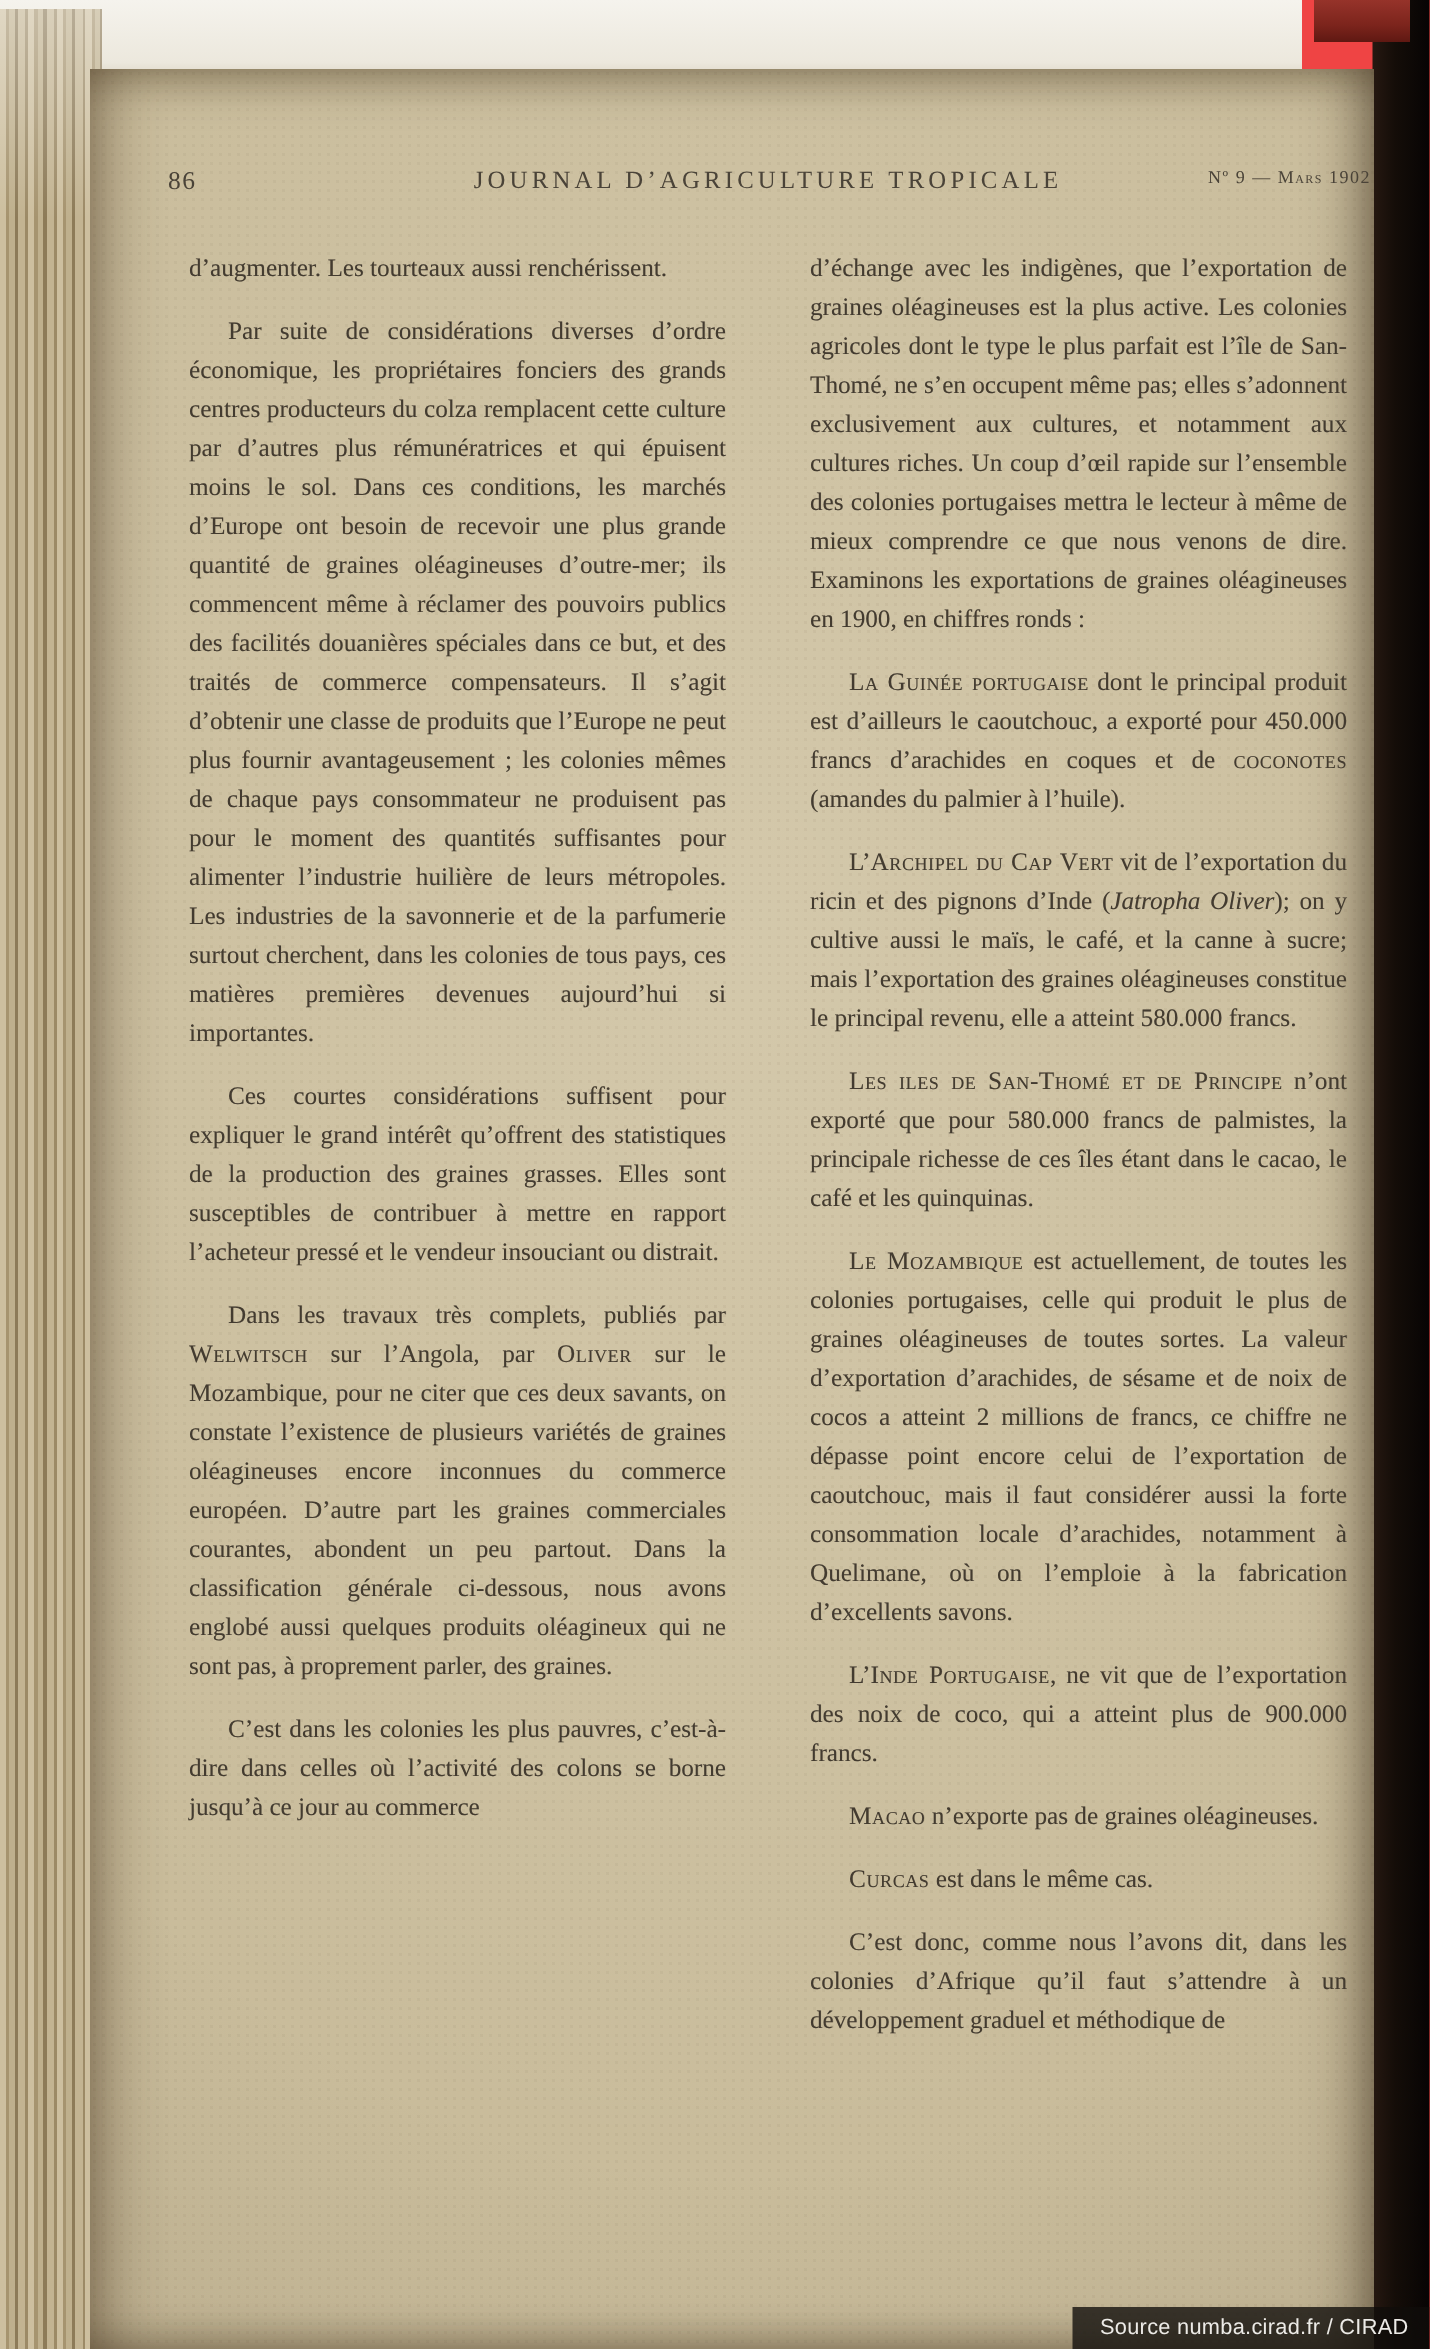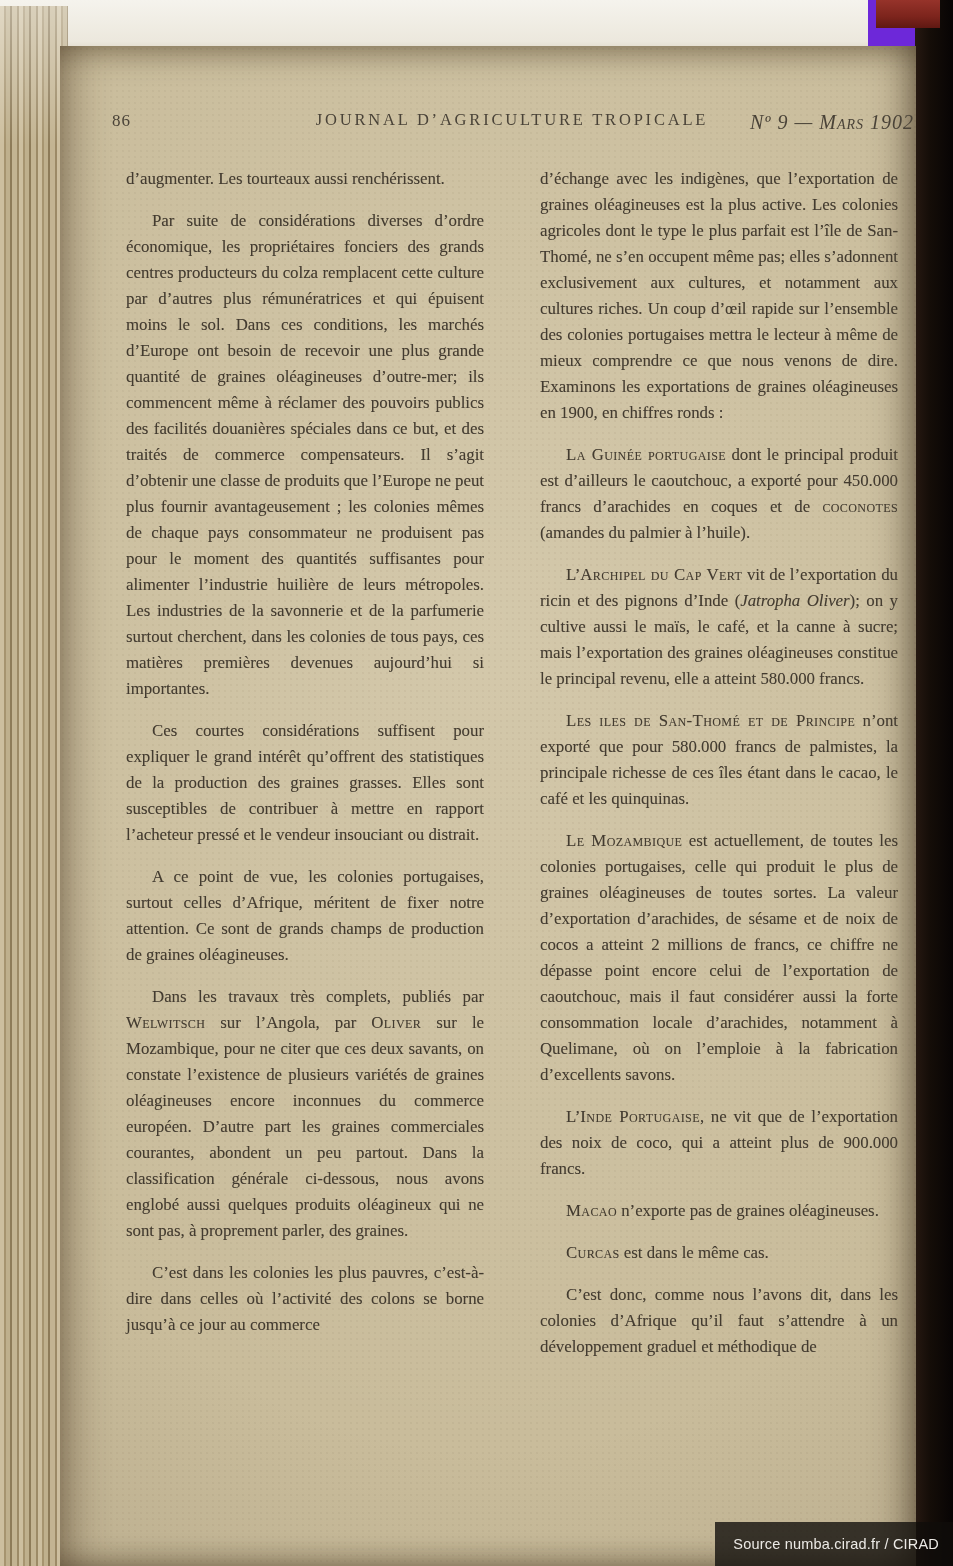--- a/index.html
+++ b/index.html
@@ -4,21 +4,21 @@
 <style>
   * { box-sizing: border-box; }
   html, body { margin: 0; padding: 0; }
   body {
     width: 953px; height: 1566px;
     font-family: "Liberation Serif", "DejaVu Serif", serif;
     background: #0c0906;
   }
   .scan {
     position: relative; width: 953px; height: 1566px;
-    background: #6d28d9; overflow: hidden;
+    background: #ef4444; overflow: hidden;
   }
   .scanner-top {
     position: absolute; left: 0; top: 0; width: 868px; height: 52px;
     background: linear-gradient(180deg, #f5f3ed 0%, #ece8dd 80%, #ddd6c6 100%);
   }
   .pages-edge {
     position: absolute; left: 0; top: 6px; width: 68px; height: 1560px;
     background:
       linear-gradient(180deg, rgba(255,255,255,0.38), rgba(255,255,255,0) 140px),
       repeating-linear-gradient(90deg,
@@ -52,37 +52,37 @@
   }
   .page-num {
     position: absolute; left: 2px; top: 1px; font-size: 17px; letter-spacing: 1px;
   }
   .journal-title {
     position: absolute; left: 0; right: 0; top: 0; text-align: center;
     font-size: 16.5px; letter-spacing: 2.8px; font-weight: 400;
     white-space: nowrap;
   }
   .issue {
-    position: absolute; right: 0; top: 1px; font-size: 20px;
-    font-variant: small-caps; letter-spacing: 1px; white-space: nowrap; font-style: italic;
+    position: absolute; right: 0; top: 1px; font-size: 12px;
+    font-variant: small-caps; letter-spacing: 1px; white-space: nowrap;
   }
   .columns {
     display: flex; margin: 16px 0 0 50px; gap: 24px;
   }
   .col {
     width: 390px; font-size: 16.8px; line-height: 26px;
     color: #433b30; text-align: justify;
     text-shadow: 0.2px 0.2px 0 rgba(67,59,48,0.30);
   }
   .para { margin: 16px; }
   .indent { text-indent: 1.55em; }
   .sc { font-variant: small-caps; letter-spacing: 0.4px; }
   .it { font-style: italic; }
   .watermark {
-    position: absolute; right: 0; bottom: 0; height: 44px;
+    position: absolute; right: 0; bottom: 0; height: 28px;
     padding: 0 14px 0 18px; display: flex; align-items: center;
     background: rgba(15,13,10,0.78); color: #eceae6;
     font-family: "Liberation Sans", "DejaVu Sans", sans-serif;
     font-size: 14.5px; letter-spacing: 0.2px;
   }
 </style>
 </head>
 <body>
 
 <div class="scan">
@@ -96,21 +96,20 @@
       <span class="page-num">86</span>
       <span class="journal-title">JOURNAL D’AGRICULTURE TROPICALE</span>
       <span class="issue">Nº 9 — Mars 1902</span>
     </div>
 
     <div class="columns">
       <div class="col">
           <p class="para"><span>d’augmenter. Les tourteaux aussi renchérissent.</span></p>
           <p class="para indent"><span>Par suite de considérations diverses d’ordre économique, les propriétaires fonciers des grands centres producteurs du colza remplacent cette culture par d’autres plus rémunératrices et qui épuisent moins le sol. Dans ces conditions, les marchés d’Europe ont besoin de recevoir une plus grande quantité de graines oléagineuses d’outre-mer; ils commencent même à réclamer des pouvoirs publics des facilités douanières spéciales dans ce but, et des traités de commerce compensateurs. Il s’agit d’obtenir une classe de produits que l’Europe ne peut plus fournir avantageusement ; les colonies mêmes de chaque pays consommateur ne produisent pas pour le moment des quantités suffisantes pour alimenter l’industrie huilière de leurs métropoles. Les industries de la savonnerie et de la parfumerie surtout cherchent, dans les colonies de tous pays, ces matières premières devenues aujourd’hui si importantes.</span></p>
           <p class="para indent"><span>Ces courtes considérations suffisent pour expliquer le grand intérêt qu’offrent des statistiques de la production des graines grasses. Elles sont susceptibles de contribuer à mettre en rapport l’acheteur pressé et le vendeur insouciant ou distrait.</span></p>
-          <p class="para indent"><span>A ce point de vue, les colonies portugaises, surtout celles d’Afrique, méritent de fixer notre attention. Ce sont de grands champs de production de graines oléagineuses.</span></p>
           <p class="para indent"><span>Dans les travaux très complets, publiés par </span><span class="sc">Welwitsch</span><span> sur l’Angola, par </span><span class="sc">Oliver</span><span> sur le Mozambique, pour ne citer que ces deux savants, on constate l’existence de plusieurs variétés de graines oléagineuses encore inconnues du commerce européen. D’autre part les graines commerciales courantes, abondent un peu partout. Dans la classification générale ci-dessous, nous avons englobé aussi quelques produits oléagineux qui ne sont pas, à proprement parler, des graines.</span></p>
           <p class="para indent"><span>C’est dans les colonies les plus pauvres, c’est-à-dire dans celles où l’activité des colons se borne jusqu’à ce jour au commerce</span></p>
         </div>
       <div class="col">
           <p class="para"><span>d’échange avec les indigènes, que l’exportation de graines oléagineuses est la plus active. Les colonies agricoles dont le type le plus parfait est l’île de San-Thomé, ne s’en occupent même pas; elles s’adonnent exclusivement aux cultures, et notamment aux cultures riches. Un coup d’œil rapide sur l’ensemble des colonies portugaises mettra le lecteur à même de mieux comprendre ce que nous venons de dire. Examinons les exportations de graines oléagineuses en 1900, en chiffres ronds :</span></p>
           <p class="para indent"><span class="sc">La Guinée portugaise</span><span> dont le principal produit est d’ailleurs le caoutchouc, a exporté pour 450.000 francs d’arachides en coques et de </span><span class="sc">coconotes</span><span> (amandes du palmier à l’huile).</span></p>
           <p class="para indent"><span>L’</span><span class="sc">Archipel du Cap Vert</span><span> vit de l’exportation du ricin et des pignons d’Inde (</span><span class="it">Jatropha Oliver</span><span>); on y cultive aussi le maïs, le café, et la canne à sucre; mais l’exportation des graines oléagineuses constitue le principal revenu, elle a atteint 580.000 francs.</span></p>
           <p class="para indent"><span class="sc">Les iles de San-Thomé et de Principe</span><span> n’ont exporté que pour 580.000 francs de palmistes, la principale richesse de ces îles étant dans le cacao, le café et les quinquinas.</span></p>
           <p class="para indent"><span class="sc">Le Mozambique</span><span> est actuellement, de toutes les colonies portugaises, celle qui produit le plus de graines oléagineuses de toutes sortes. La valeur d’exportation d’arachides, de sésame et de noix de cocos a atteint 2 millions de francs, ce chiffre ne dépasse point encore celui de l’exportation de caoutchouc, mais il faut considérer aussi la forte consommation locale d’arachides, notamment à Quelimane, où on l’emploie à la fabrication d’excellents savons.</span></p>
           <p class="para indent"><span>L’</span><span class="sc">Inde Portugaise</span><span>, ne vit que de l’exportation des noix de coco, qui a atteint plus de 900.000 francs.</span></p>

